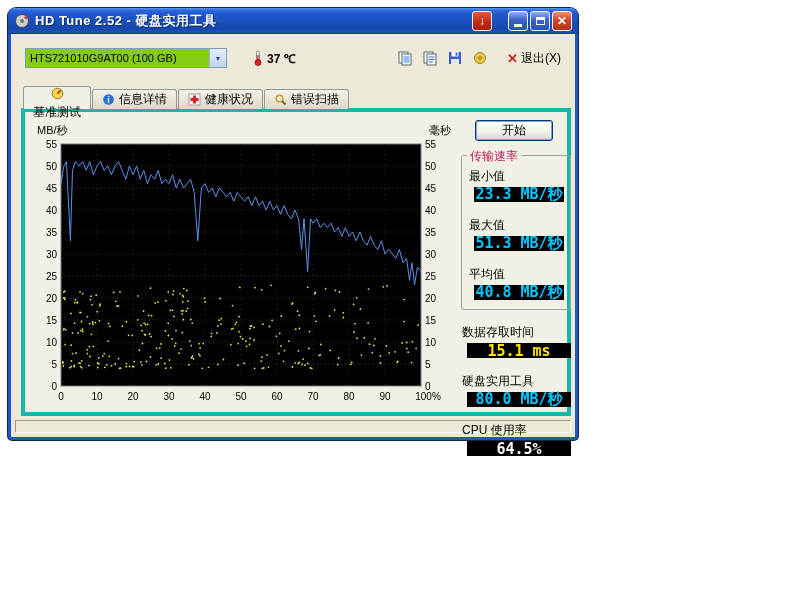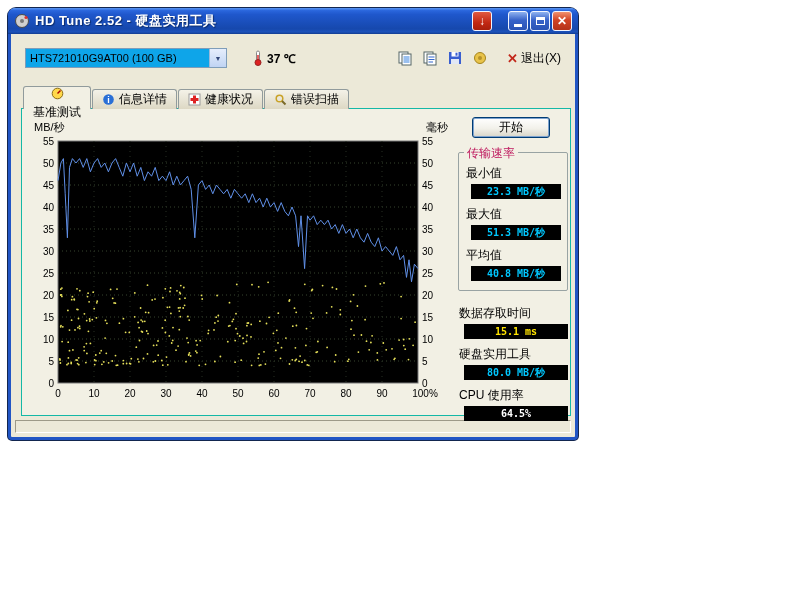--- a/index.html
+++ b/index.html
@@ -27,21 +27,21 @@
     color: #fff; font-size: 12px; font-weight: bold; cursor: default;
   }
   .tbtn.blue { background: linear-gradient(180deg,#8fb2f0,#3863c9 45%,#2a53b5); }
   .tbtn.red  { background: linear-gradient(180deg,#f0926f,#d14325 45%,#b4321a); }
   .tbtn.dl   { background: linear-gradient(180deg,#e05a40,#c22712 60%,#a81f0c); margin-right: 14px; }
   .min-glyph { width: 8px; height: 3px; background: #fff; margin-top: 9px; }
   .max-glyph { width: 9px; height: 8px; border: 1px solid #fff; border-top: 3px solid #fff; }
 
   .toolbar { position: absolute; left: 0; right: 0; top: 26px; height: 48px; display: flex; align-items: center; padding: 0 14px; }
   .combo {
-    width: 202px; height: 20px; background: #0ea5e9; border: 1px solid #7f9db9;
+    width: 202px; height: 20px; background: #84cc16; border: 1px solid #7f9db9;
     display: flex; align-items: center; font-size: 11px;
   }
   .combo-text { flex: 1; padding: 0 4px; white-space: nowrap; overflow: hidden; }
   .combo-arrow {
     width: 17px; height: 18px; font-size: 7px; color: #34497a;
     display: flex; align-items: center; justify-content: center;
     background: linear-gradient(180deg,#e6eefc,#c0d4f3); border-left: 1px solid #9db9d9;
   }
   .temp { display: flex; align-items: center; gap: 4px; margin-left: 26px; font-size: 12px; font-weight: bold; }
   .flex-spacer { flex: 1; }
@@ -53,39 +53,39 @@
   .tab {
     display: inline-flex; align-items: center; gap: 4px; padding: 0 9px;
     border: 1px solid #919b9c; border-bottom: none; border-radius: 3px 3px 0 0;
     background: linear-gradient(#f4f2e8,#ddd8c4); height: 20px; font-size: 12px; margin-right: 1px;
   }
   .tab.active { height: 23px; background: #f2f0e4; flex-direction: column; }
   .ticon { display: inline-flex; }
 
   .content {
     position: absolute; left: 10px; top: 100px; width: 550px; height: 308px;
-    border: 1px solid #14b8a6; background: #f2f0e4; z-index: 2;
+    border: 4px solid #14b8a6; background: #f2f0e4; z-index: 2;
   }
   #benchmark-chart { position: absolute; left: 8px; top: 10px; }
 
   .side { position: absolute; left: 436px; top: 4px; width: 110px; display: flex; flex-direction: column; }
   .start {
     width: 78px; height: 21px; margin: 4px 0 14px 14px;
     font-family: "Liberation Sans", sans-serif; font-size: 12px;
     border: 1px solid #003c74; border-radius: 3px;
     box-shadow: inset 0 0 0 1px #7da2ce;
     background: linear-gradient(#ffffff,#f2f1ea 55%,#d8d5c8);
   }
   .groupbox { position: relative; border: 1px solid #99a3a3; border-radius: 2px; padding: 12px 6px 9px; }
   .gtitle { position: absolute; top: -8px; left: 5px; background: #f2f0e4; padding: 0 3px; color: #be185d; font-size: 12px; }
   .lab { font-size: 12px; margin: 0 0 2px 1px; }
-  .lab + .vbox + .lab { margin-top: 7px; }
+  .lab + .vbox + .lab { margin-top: 15px; }
   .vbox {
     height: 15px; background: #000; display: flex; align-items: center; justify-content: center;
-    font-family: "DejaVu Sans Mono", monospace; font-size: 10px; font-weight: bold; margin-left: 6px;
+    font-family: "DejaVu Sans Mono", monospace; font-size: 15px; font-weight: bold; margin-left: 6px;
   }
   .mt { margin-top: 14px; }
 
   .statusbar {
     position: absolute; left: 4px; right: 4px; bottom: 4px; height: 13px;
     border: 1px solid; border-color: #9d9a88 #ffffff #ffffff #9d9a88; background: #ece9d8;
   }
 </style>
 </head>
 <body>

